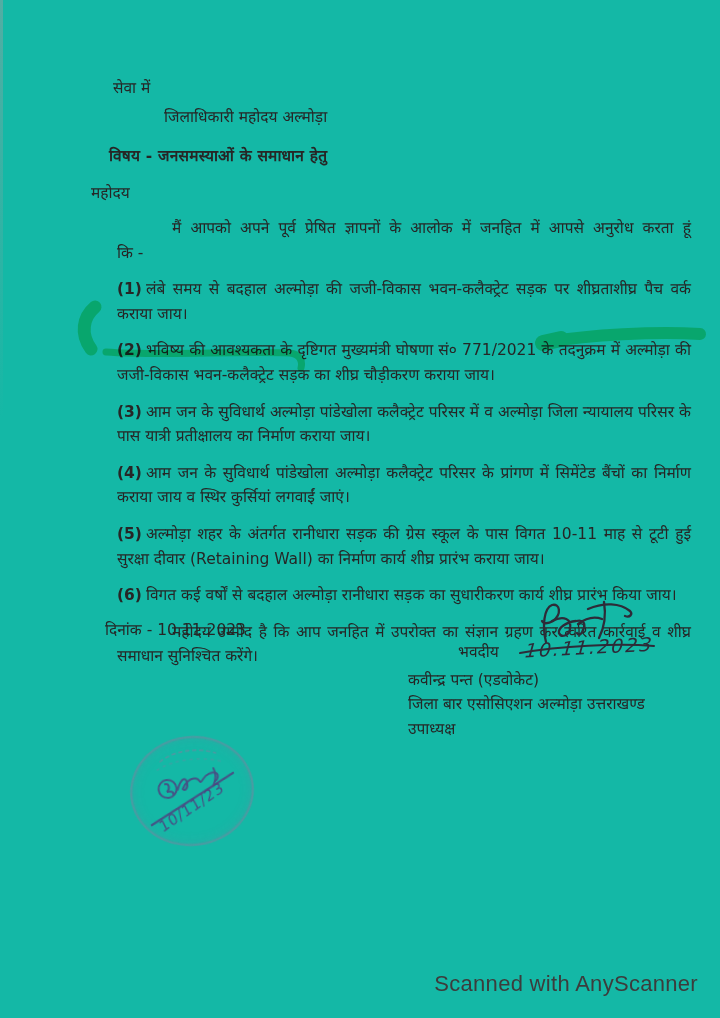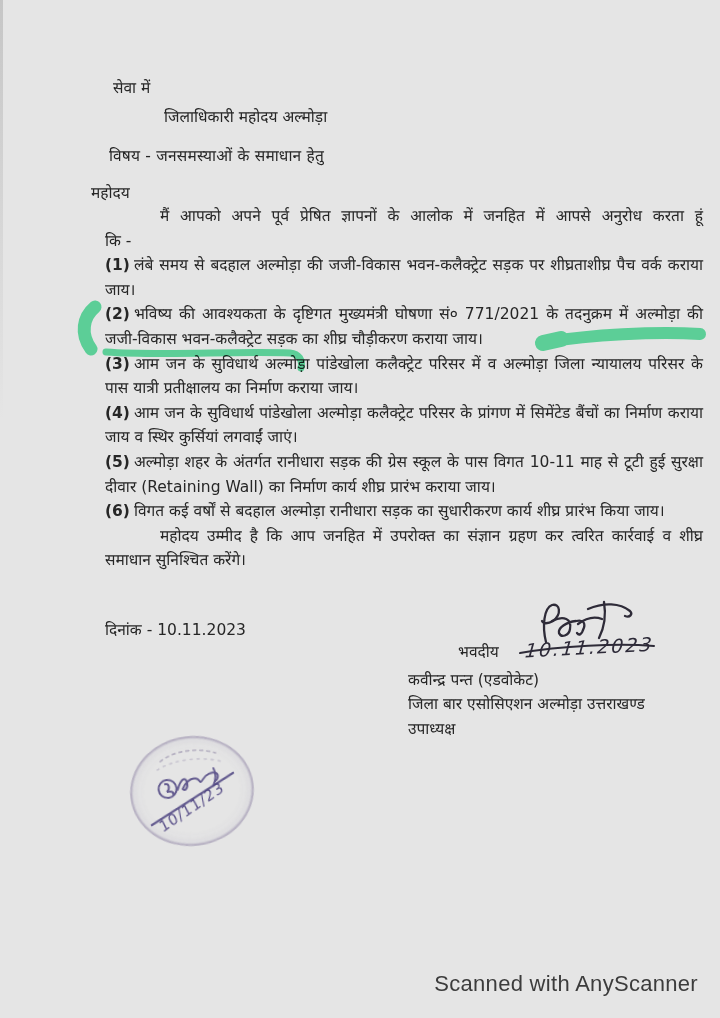--- a/index.html
+++ b/index.html
@@ -1,37 +1,37 @@
 <!DOCTYPE html>
 <html><head>
 <meta charset="utf-8">
 <style>
   html,body{margin:0;padding:0;}
   .page{
     position:relative;
     width:720px;height:1018px;
-    background:#e5e5e5;
+    background:#14b8a6;
     overflow:hidden;
     font-family:"DejaVu Sans",sans-serif;
     color:#262626;
   }
   .edge-shadow{
     position:absolute;left:0;top:0;width:3px;height:420px;
     background:linear-gradient(to bottom, rgba(160,160,160,.45), rgba(200,200,200,0));
   }
   .txt{position:absolute;font-size:15.5px;line-height:24.6px;color:#262626;}
   .seva{left:113px;top:76px;}
   .jila{left:164px;top:105px;}
-  .subject{left:109px;top:144px;font-weight:normal;letter-spacing:.2px;}
+  .subject{left:109px;top:144px;font-weight:bold;letter-spacing:.2px;}
   .greeting{left:91px;top:181px;text-align:center;}
   .letter-body{
     position:absolute;left:105px;top:204px;width:598px;
     font-size:15.5px;line-height:24.6px;text-align:justify;
   }
-  .letter-body p{margin:0;padding:0;}
+  .letter-body p{margin:12px;padding:0;}
   .intro-line1{display:block;text-indent:55px;text-align:justify;text-align-last:justify;}
   .intro-line2{display:block;}
   .pnum{font-weight:bold;margin-right:4px;}
   .closing{text-indent:55px;}
   .date-line{left:105px;top:618px;}
   .signoff{left:458px;top:640px;}
   .sig-wrap{position:absolute;left:512px;top:596px;width:150px;height:72px;}
   .sig-date{
     position:absolute;left:525px;top:636px;
     font-size:19px;letter-spacing:2px;color:#2d2a38;

